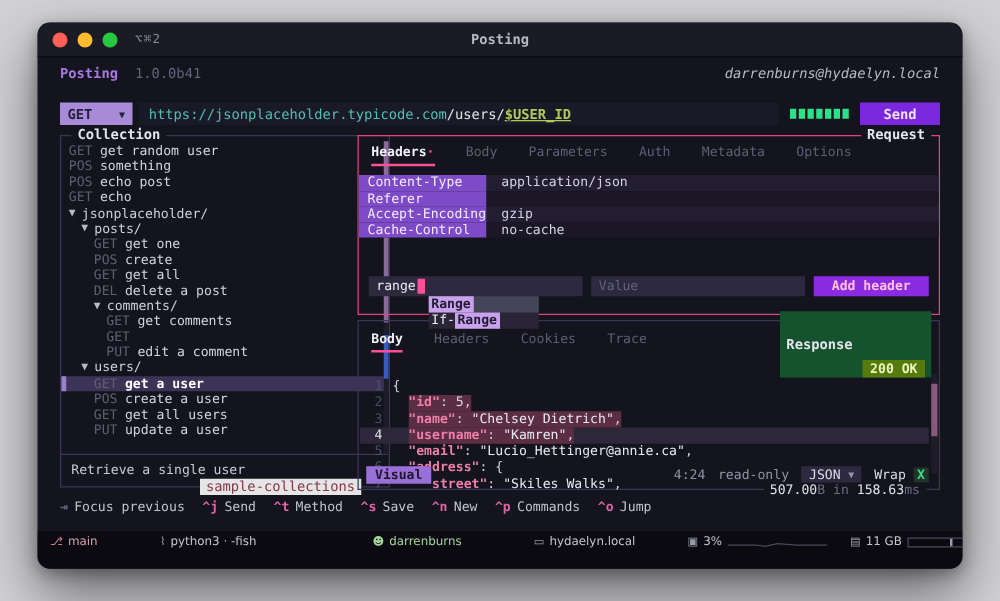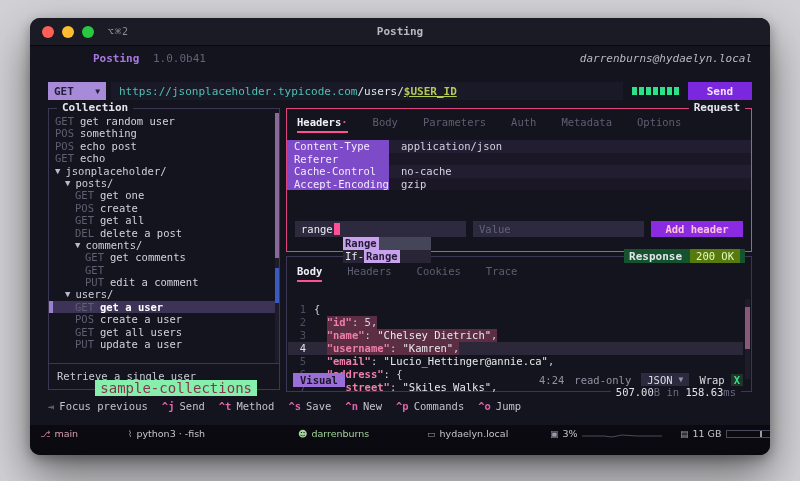--- a/index.html
+++ b/index.html
@@ -13,21 +13,21 @@
   }
   
   .titlebar { position:absolute; left:0; top:0; right:0; height:28px; background:#1b1b25; border-bottom:1px solid #08080e; display:flex; align-items:center; }
   .lights { display:flex; gap:8px; margin-left:12px; }
   .light { width:12px; height:12px; border-radius:50%; }
   .light.red{background:#ff5f57;} .light.yellow{background:#febc2e;} .light.green{background:#28c840;}
   .tb-shortcut { margin-left:14px; font-size:10px; color:#8a8a96; letter-spacing:1px; }
   .tb-title { position:absolute; left:0; right:0; text-align:center; font-size:11px; font-weight:bold; color:#b8b8c2; pointer-events:none; }
 
   
-  .app-header { position:absolute; left:18px; right:18px; top:34px; height:16px; display:flex; justify-content:space-between; font-size:11px;margin-left:45px; }
+  .app-header { position:absolute; left:18px; right:18px; top:34px; height:16px; display:flex; justify-content:space-between; font-size:11px; }
   .brand b { color:#a779e0; font-weight:bold; }
   .brand .ver { color:#62627a; margin-left:7px; }
   .user-host { color:#b9b9c6;font-style:italic; }
 
   
   .url-row { position:absolute; left:18px; right:18px; top:64px; height:18px; display:flex; align-items:stretch; gap:5px; font-size:11px; }
   .method-select { width:58px; background:#a88bd8; color:#23203a; display:flex; align-items:center; justify-content:space-between; padding:0 6px; font-weight:bold; cursor:pointer; }
   .method-select .arr { font-size:8px; }
   .url-input { flex:1; background:#191927; display:flex; align-items:center; padding:0 8px; white-space:nowrap; overflow:hidden; }
   .url-host { color:#4fc0b2; }
@@ -35,36 +35,36 @@
   .url-var { color:#b5c956; text-decoration:underline; font-weight:bold; }
   .dots { display:flex; align-items:center; gap:2px; padding:0 4px; }
   .dot { width:5px; height:8px; background:#2be289; }
   .send-btn { width:64px; background:#7a27dd; color:#f0e2ff; display:flex; align-items:center; justify-content:center; font-weight:bold; cursor:pointer; }
 
   
   .pane { position:absolute; border:1px solid #3b3654; }
   .pane-label { position:absolute; top:-8px; font-size:11px; background:#14141e; padding:0 5px; color:#e4e4ee; font-weight:bold; }
 
   
-  .sidebar { left:18px; top:90px; width:232px; height:282px; display:flex; flex-direction:column; }
+  .sidebar { left:18px; top:90px; width:264px; height:282px; display:flex; flex-direction:column; }
   .sidebar .pane-label { left:8px; }
   .tree { flex:1; overflow:hidden; padding-top:6px; position:relative; }
   .tree-item { display:flex; height:12.4px; line-height:12.4px; font-size:10.5px; white-space:nowrap; padding-left:6px; cursor:pointer; }
   .tree-item .method { color:#5f5f72; margin-right:6px; }
   .tree-item .t-label { color:#d3d3de; }
   .tree-item.folder .t-label { color:#cfcfdc; }
   .tree-item .f-arrow { color:#b9b9c8; margin-right:5px; font-size:9px; }
   .tree-item.selected { background:#3d3357; position:relative; }
   .tree-item.selected::before { content:""; position:absolute; left:0; top:0; bottom:0; width:4px; background:#9a80cf; }
   .tree-item.selected .t-label { color:#ffffff; font-weight:bold; }
   .tree-scroll { position:absolute; right:0; top:4px; bottom:0; width:4px; background:#1e1b2b; }
   .tree-thumb { position:absolute; right:0; top:0; width:4px; height:58%; background:#8a6a9a; }
   .tree-mark { position:absolute; right:0; top:62%; width:4px; height:14%; background:#3a5ac0; }
   .coll-desc { height:26px; border-top:1px solid #3b3654; font-size:10.5px; color:#c9c9d4; padding:6px 0 0 8px; }
-  .coll-footer-label { position:absolute; bottom:-7px; right:22px; font-size:14px; color:#83374c; background:#86efac; padding:0 5px; }
+  .coll-footer-label { position:absolute; bottom:-7px; right:22px; font-size:11px; color:#83374c; background:#e5e5e5; padding:0 5px; }
 
   
   .request { left:256px; top:90px; width:466px; height:144px; border-color:#e0447c; }
   .request .pane-label { right:6px; }
   .tab-row { display:flex; gap:25px; padding:7px 0 0 10px; font-size:10.5px; }
   .tab { color:#5e5e74; cursor:pointer; padding-bottom:3px; }
   .tab.active { color:#f0f0f6; font-weight:bold; border-bottom:2px solid #ff4f95; }
   .tab .tabdot { color:#ff4f95; font-weight:bold; }
   .hdr-table { margin-top:7px; font-size:10.5px; }
   .hdr-row { display:flex; height:12.6px; line-height:12.6px; cursor:pointer; }
@@ -80,21 +80,21 @@
   .autocomplete { position:absolute; left:56px; top:128px; width:88px; background:#2a2437; z-index:30; font-size:10.5px; }
   .ac-item { height:13px; line-height:13px; display:flex; cursor:pointer; }
   .ac-item.selected { background:#45455a; }
   .ac-pre { color:#ececf4; padding-left:2px; }
   .ac-match { background:#c9a2ee; color:#231b33; font-weight:bold; padding:0 2px; }
 
   
   .response { left:256px; top:238px; width:466px; height:136px; }
   .resp-head { position:absolute; top:-8px; right:6px; display:flex; gap:8px; align-items:center; background:#14532d; padding:0 5px; }
   .resp-label { font-size:11px; color:#e4e4ee; font-weight:bold; }
-  .status-badge { font-size:10.5px; background:#567a0e; color:#e9f7be; font-weight:normal; padding:1px 6px; }
+  .status-badge { font-size:10.5px; background:#567a0e; color:#e9f7be; font-weight:bold; padding:1px 6px;margin-top:39px; }
   .response .tab-row { padding-top:8px; }
   .code { position:absolute; left:1px; right:8px; top:48px; font-size:10.5px; }
   .response .code { top:46px; }
   .code-line { display:flex; height:13px; line-height:13px; white-space:pre; }
   .code-line.cur { background:#2c2839; }
   .gutter { width:26px; color:#4d4d66; text-align:right; padding-right:8px; flex:none; }
   .code-line.cur .gutter { color:#e2e2ec; }
   .selwrap.sel { background:#5c2e44; }
   .tk-key { color:#ee7fa8; font-weight:bold; }
   .tk-punct { color:#cfcfdb; }
@@ -279,26 +279,26 @@
       </div>
     <div class="hdr-table" id="headers-table">
         <div class="hdr-row">
           <span class="hdr-name">Content-Type</span>
           <span class="hdr-val">application/json</span>
         </div>
         <div class="hdr-row">
           <span class="hdr-name">Referer</span>
         </div>
         <div class="hdr-row">
+          <span class="hdr-name">Accept-Encoding</span>
+          <span class="hdr-val">gzip</span>
+        </div>
+        <div class="hdr-row">
           <span class="hdr-name">Cache-Control</span>
           <span class="hdr-val">no-cache</span>
-        </div>
-        <div class="hdr-row">
-          <span class="hdr-name">Accept-Encoding</span>
-          <span class="hdr-val">gzip</span>
         </div>
       </div>
     <div class="add-row">
       <div class="add-input">
         <span>range</span>
           <span class="cursor"></span>
       </div>
       <div class="add-input placeholder">Value</div>
       <div class="add-btn">Add header</div>
     </div>

